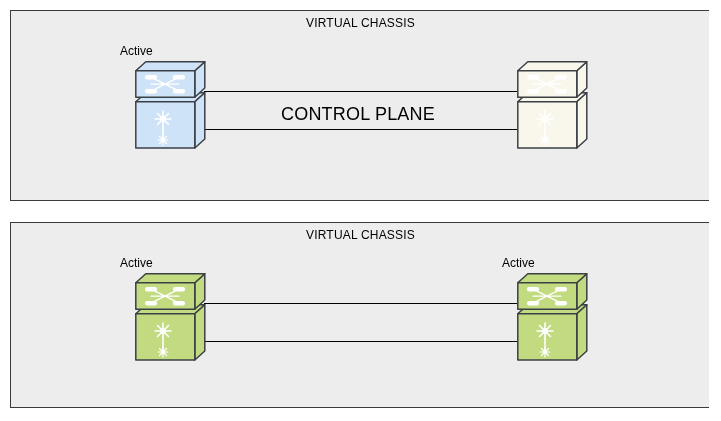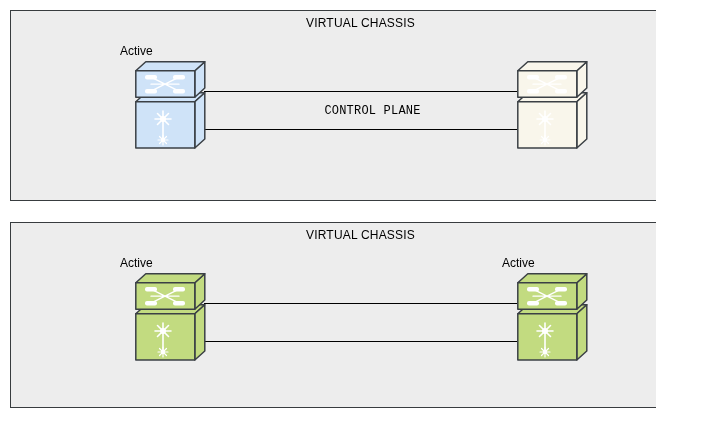--- a/index.html
+++ b/index.html
@@ -1,35 +1,35 @@
 <!DOCTYPE html>
 <html><head>
 <meta charset="utf-8">
 <style>
   html,body{margin:0;padding:0;background:#ffffff;width:721px;height:421px;
     font-family:"Liberation Sans",sans-serif;-webkit-font-smoothing:antialiased;}
-  .canvas{position:relative;width:656px;height:421px;background:#ffffff;overflow:hidden;}
+  .canvas{position:relative;width:709px;height:421px;background:#ffffff;overflow:hidden;}
   .panel{position:absolute;left:10px;width:699px;background:#ededed;border:1px solid #383c3f;}
   .panel-1{top:10px;height:189px;}
   .panel-2{top:222px;height:184px;}
   .panel-title{position:absolute;top:5px;left:0;right:0;text-align:center;
     font-size:12px;color:#000;letter-spacing:.2px;}
   .switch-label{position:absolute;top:33px;width:100px;
     font-size:12px;color:#000;}
   .label-left{left:109px;}
   .label-right{left:491px;}
   .switch{position:absolute;top:50px;width:71px;height:88px;}
   .switch-left{left:124px;}
   .switch-right{left:506px;}
   .link-line{position:absolute;left:193px;width:313px;height:0;
     border-top:1px solid #000000;}
   .line-top{top:80px;}
   .line-bottom{top:118px;}
-  .plane-label{position:absolute;top:93px;left:270px;width:183px;text-align:center;
-    font-size:12px;color:#000;letter-spacing:.2px;font-family:Liberation Mono, monospace;}
+  .plane-label{position:absolute;top:93px;left:270px;width:183px;
+    font-size:18px;color:#000;letter-spacing:.2px;}
   svg .outline{stroke:#3b4045;stroke-width:1.5;stroke-linejoin:round;}
   svg .glyph{stroke:#ffffff;fill:none;stroke-linecap:round;}
 </style>
 </head>
 <body>
 
 <div class="canvas">
 
   <div class="panel panel-1">
     <div class="panel-title">VIRTUAL CHASSIS</div>

